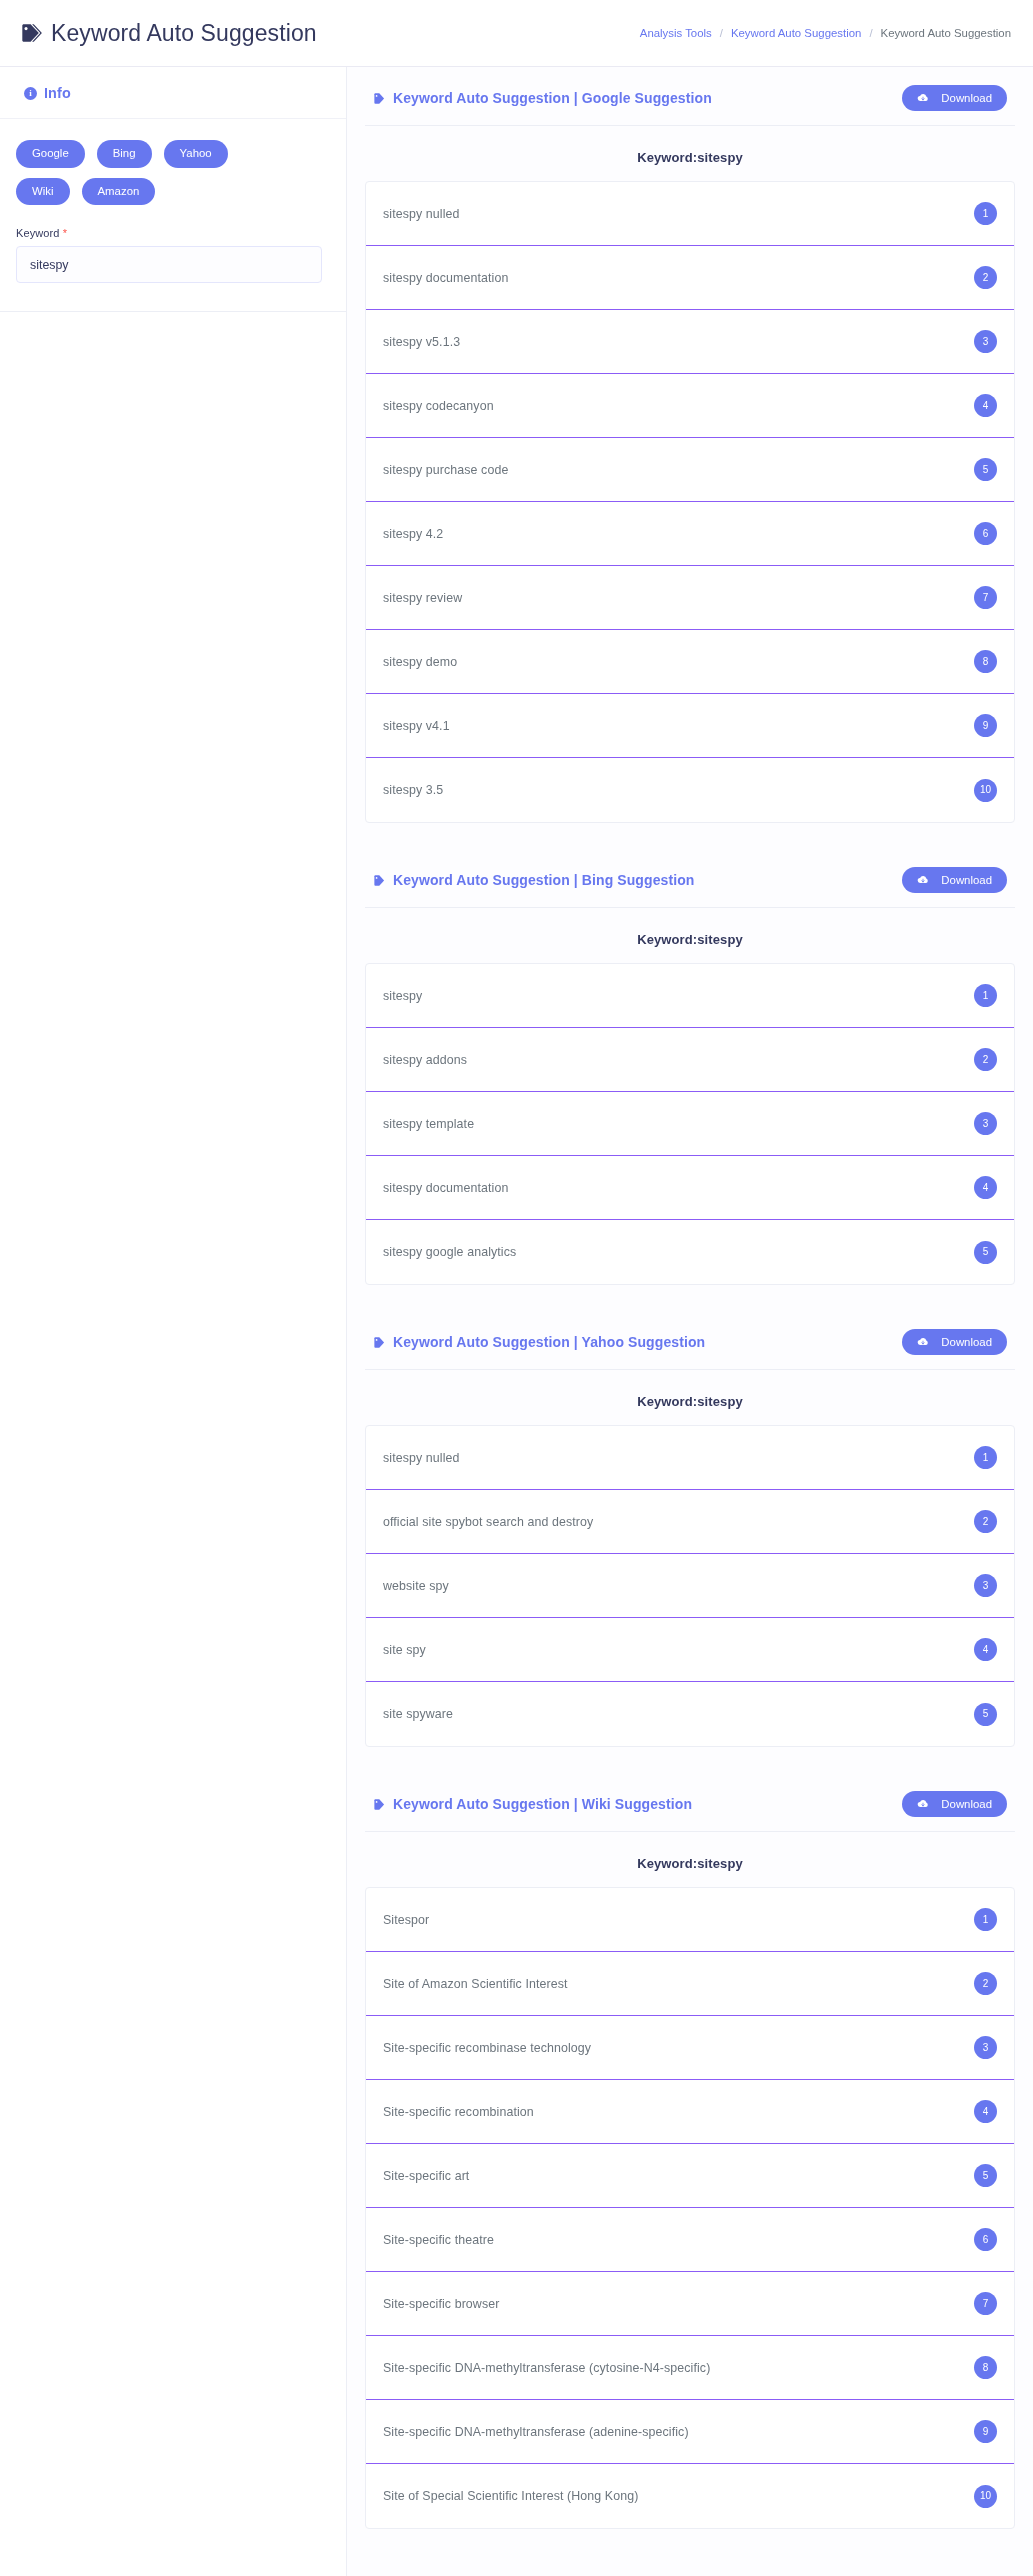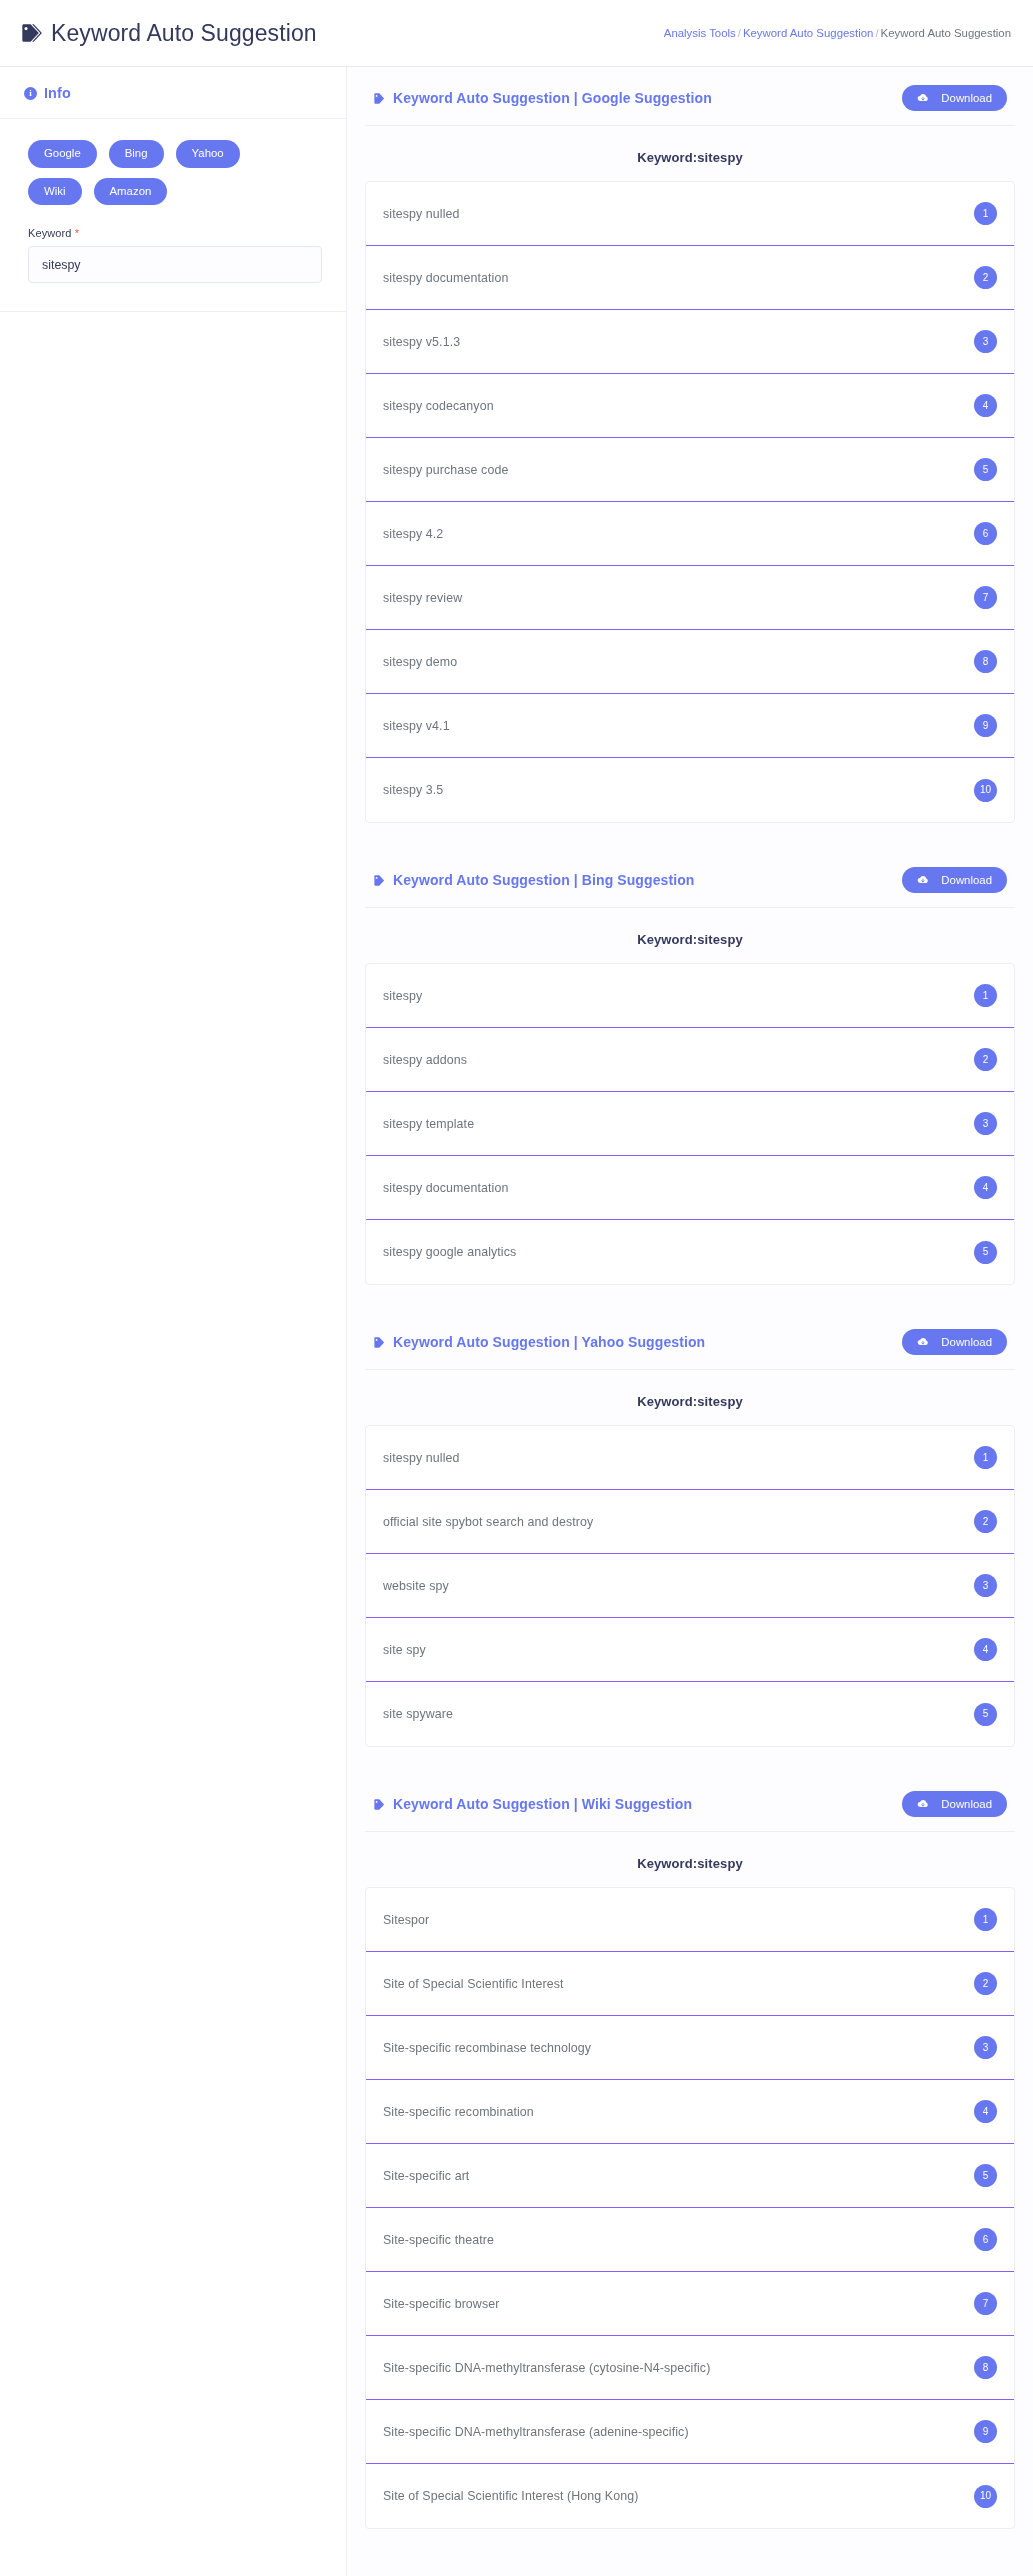--- a/index.html
+++ b/index.html
@@ -38,21 +38,21 @@
     white-space: nowrap;
   }
   .tag-icon-dark svg { display: block; }
 
   .breadcrumb {
     margin-left: auto;
     font-size: 11.4px;
     color: #6c757d;
     display: flex;
     align-items: center;
-    gap: 2px;
+    gap: 8px;
     white-space: nowrap;
     padding-right: 4px;
   }
   .breadcrumb a { color: #6777ef; text-decoration: none; }
   .breadcrumb .sep { color: #b9bfd4; }
   .breadcrumb .current { color: #6c757d; }
 
   .topbar-divider {
     height: 1px;
     background: #eaeaf3;
@@ -97,21 +97,21 @@
     border-radius: 50%;
     background: #6777ef;
     color: #fff;
     font-size: 9px;
     font-weight: 700;
     font-family: "Liberation Serif", serif;
     display: flex; align-items: center; justify-content: center;
     line-height: 1;
   }
 
-  .info-card-body { padding: 21px 24px 28px 28px; }
+  .info-card-body { padding: 21px 24px 28px 16px; }
 
   .pill-row {
     display: flex;
     flex-wrap: wrap;
     gap: 10px 12px;
     margin-bottom: 22px;
     max-width: 259px;
   }
   .pill {
     background: #6777ef;
@@ -529,21 +529,21 @@
       </button>
     </div>
     <div class="kw-caption">Keyword:sitespy</div>
     <div class="sug-list">
   <div class="sug-item">
     <span class="sug-text">Sitespor</span>
     <span class="sug-rank">1</span>
   </div>
 
   <div class="sug-item">
-    <span class="sug-text">Site of Special Scientific Interest</span>
+    <span class="sug-text">Site of Amazon Scientific Interest</span>
     <span class="sug-rank">2</span>
   </div>
 
   <div class="sug-item">
     <span class="sug-text">Site-specific recombinase technology</span>
     <span class="sug-rank">3</span>
   </div>
 
   <div class="sug-item">
     <span class="sug-text">Site-specific recombination</span>

